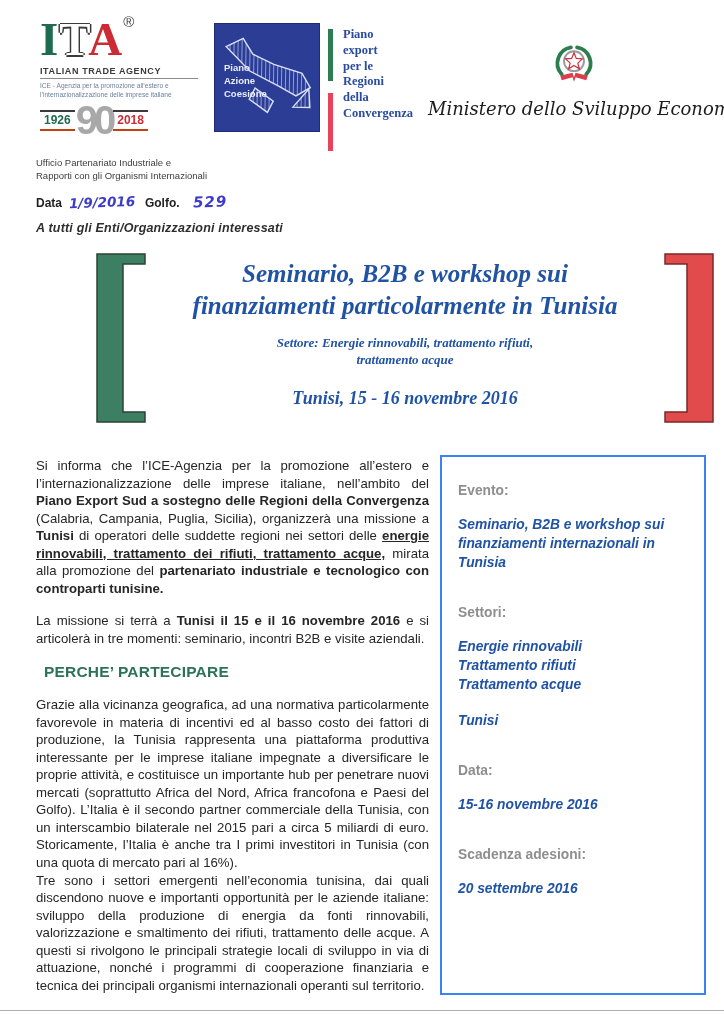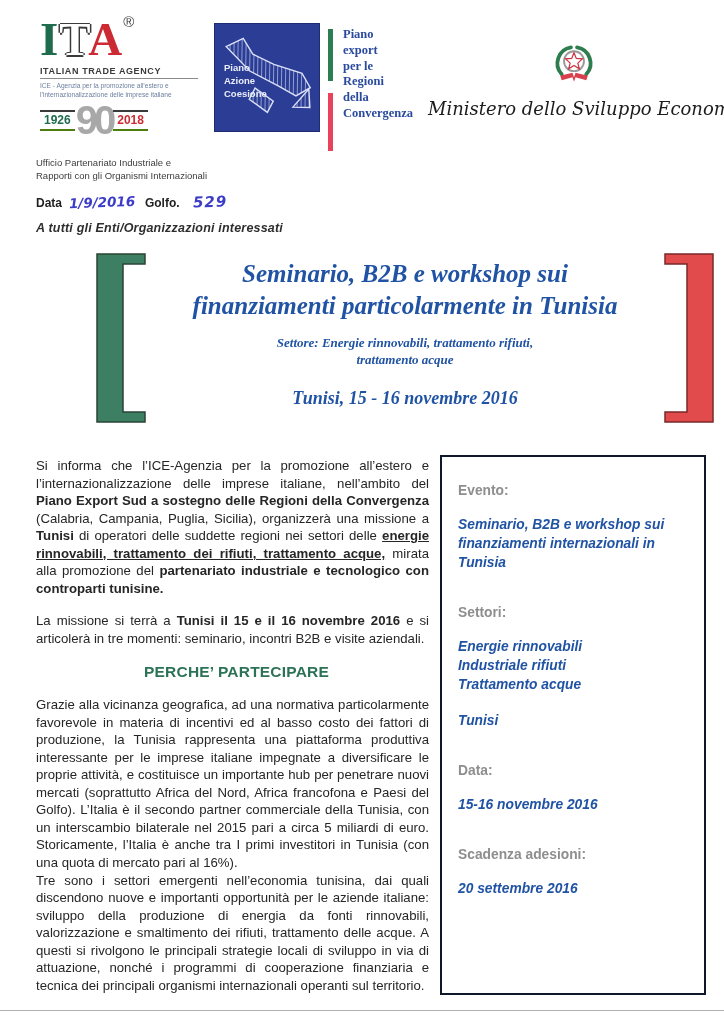--- a/index.html
+++ b/index.html
@@ -11,21 +11,21 @@
   
   .ita-logo{position:absolute;left:40px;top:16px;width:158px;}
   .ita-letters{font-family:"Liberation Serif",serif;font-weight:bold;font-size:47px;line-height:1;letter-spacing:1px;}
   .ita-letters .l-i{color:#1e6b4e;}
   .ita-letters .l-t{color:#ffffff;text-shadow:-1.5px 0 #3a3a3a,1.5px 0 #3a3a3a,0 -1.5px #3a3a3a,0 1.5px #3a3a3a;}
   .ita-letters .l-a{color:#cc2b33;}
   .ita-reg{font-size:15px;color:#444;vertical-align:top;position:relative;top:-2px;font-family:"Liberation Sans",sans-serif;font-weight:normal;}
   .ita-name{font-size:9px;font-weight:bold;color:#3a3a3a;letter-spacing:.6px;margin-top:3px;}
   .ita-sub{font-size:6.6px;color:#6b7f9e;border-top:1px solid #8a8a8a;margin-top:2px;padding-top:2px;line-height:1.4;}
   .ita-anniv{display:flex;align-items:center;margin-top:5px;}
-  .anniv-year{font-size:12px;font-weight:bold;border-top:2px solid #3a3a3a;border-bottom:2px solid #4d7c0f;padding:1px 4px;line-height:1.2;text-align:center;}
+  .anniv-year{font-size:12px;font-weight:bold;border-top:2px solid #3a3a3a;border-bottom:2px solid #c2410c;padding:1px 4px;line-height:1.2;text-align:center;}
   .anniv-year.green{color:#1e6b4e;}
   .anniv-year.red{color:#cc2b33;}
   .anniv-90{font-size:40px;font-weight:bold;color:#a8a8a8;letter-spacing:-4px;line-height:.8;margin:0 1px;font-family:"Liberation Sans",sans-serif;}
   
   .pac-square{position:absolute;left:214px;top:23px;width:106px;height:109px;background:#2c3d96;border:1px solid #1f2c72;box-sizing:border-box;}
   .pac-square svg{position:absolute;left:0;top:0;}
   .pac-label{position:absolute;left:9px;top:38px;color:#e9edfb;font-size:9.5px;font-weight:bold;line-height:1.35;}
   
   .pac-bars{position:absolute;left:328px;top:27px;height:110px;}
   .bar{position:absolute;left:0;width:5px;}
@@ -50,23 +50,23 @@
   .main-title{font-size:25px;line-height:1.28;}
   .subtitle{font-size:13px;line-height:1.3;margin-top:13px;}
   .date-line{font-size:18px;margin-top:19px;}
   
   .body-text{position:absolute;left:36px;top:457px;width:393px;font-size:13.2px;line-height:1.33;color:#262626;text-align:justify;}
   .body-text p{margin:0;}
   .body-text .gap1{margin-bottom:15px;}
   .body-text .gap2{margin-bottom:13px;}
   .body-text b{font-weight:bold;}
   .body-text b.u{text-decoration:underline;}
-  .why-heading{color:#2c7257;font-size:15.5px;font-weight:bold;margin:15px 0 13px 8px;text-align:center;letter-spacing:.2px;}
+  .why-heading{color:#2c7257;font-size:15.5px;font-weight:bold;margin:15px 0 13px 8px;text-align:left;letter-spacing:.2px;}
   
-  .sidebar{position:absolute;left:440px;top:455px;width:266px;height:540px;border:2px solid #0f172a;box-sizing:border-box;padding:26px 16px 0 16px;background:#fff;}
+  .sidebar{position:absolute;left:440px;top:455px;width:266px;height:540px;border:2px solid #3b82f6;box-sizing:border-box;padding:26px 16px 0 16px;background:#fff;}
   .sb-label{color:#8e8e8e;font-weight:bold;font-size:13.8px;}
   .sb-value{color:#2053a4;font-weight:bold;font-style:italic;font-size:13.8px;line-height:1.38;}
   .sb-value.mt{margin-top:17px;}
   .sb-label.mt{margin-top:33px;}
   
   .footer-line{position:absolute;left:0;width:724px;top:1010px;border-top:1.5px solid #b0b0b0;}
 </style>
 </head>
 <body>
 
@@ -172,21 +172,21 @@
     <p>Tre sono i settori emergenti nell’economia tunisina, dai quali discendono nuove e importanti opportunità per le aziende italiane: sviluppo della produzione di energia da fonti rinnovabili, valorizzazione e smaltimento dei rifiuti, trattamento delle acque. A questi si rivolgono le principali strategie locali di sviluppo in via di attuazione, nonché i programmi di cooperazione finanziaria e tecnica dei principali organismi internazionali operanti sul territorio.</p>
   </div>
 
   <div class="sidebar">
     <div class="sb-label">Evento:</div>
     <div class="sb-value mt">Seminario, B2B e workshop sui finanziamenti internazionali in Tunisia</div>
 
     <div class="sb-label mt">Settori:</div>
     <div class="sb-value mt">
       <div>Energie rinnovabili</div>
-      <div>Industriale rifiuti</div>
+      <div>Trattamento rifiuti</div>
       <div>Trattamento acque</div>
     </div>
 
     <div class="sb-value mt">Tunisi</div>
 
     <div class="sb-label mt">Data:</div>
     <div class="sb-value mt">15-16 novembre 2016</div>
 
     <div class="sb-label mt">Scadenza adesioni:</div>
     <div class="sb-value mt">20 settembre 2016</div>

